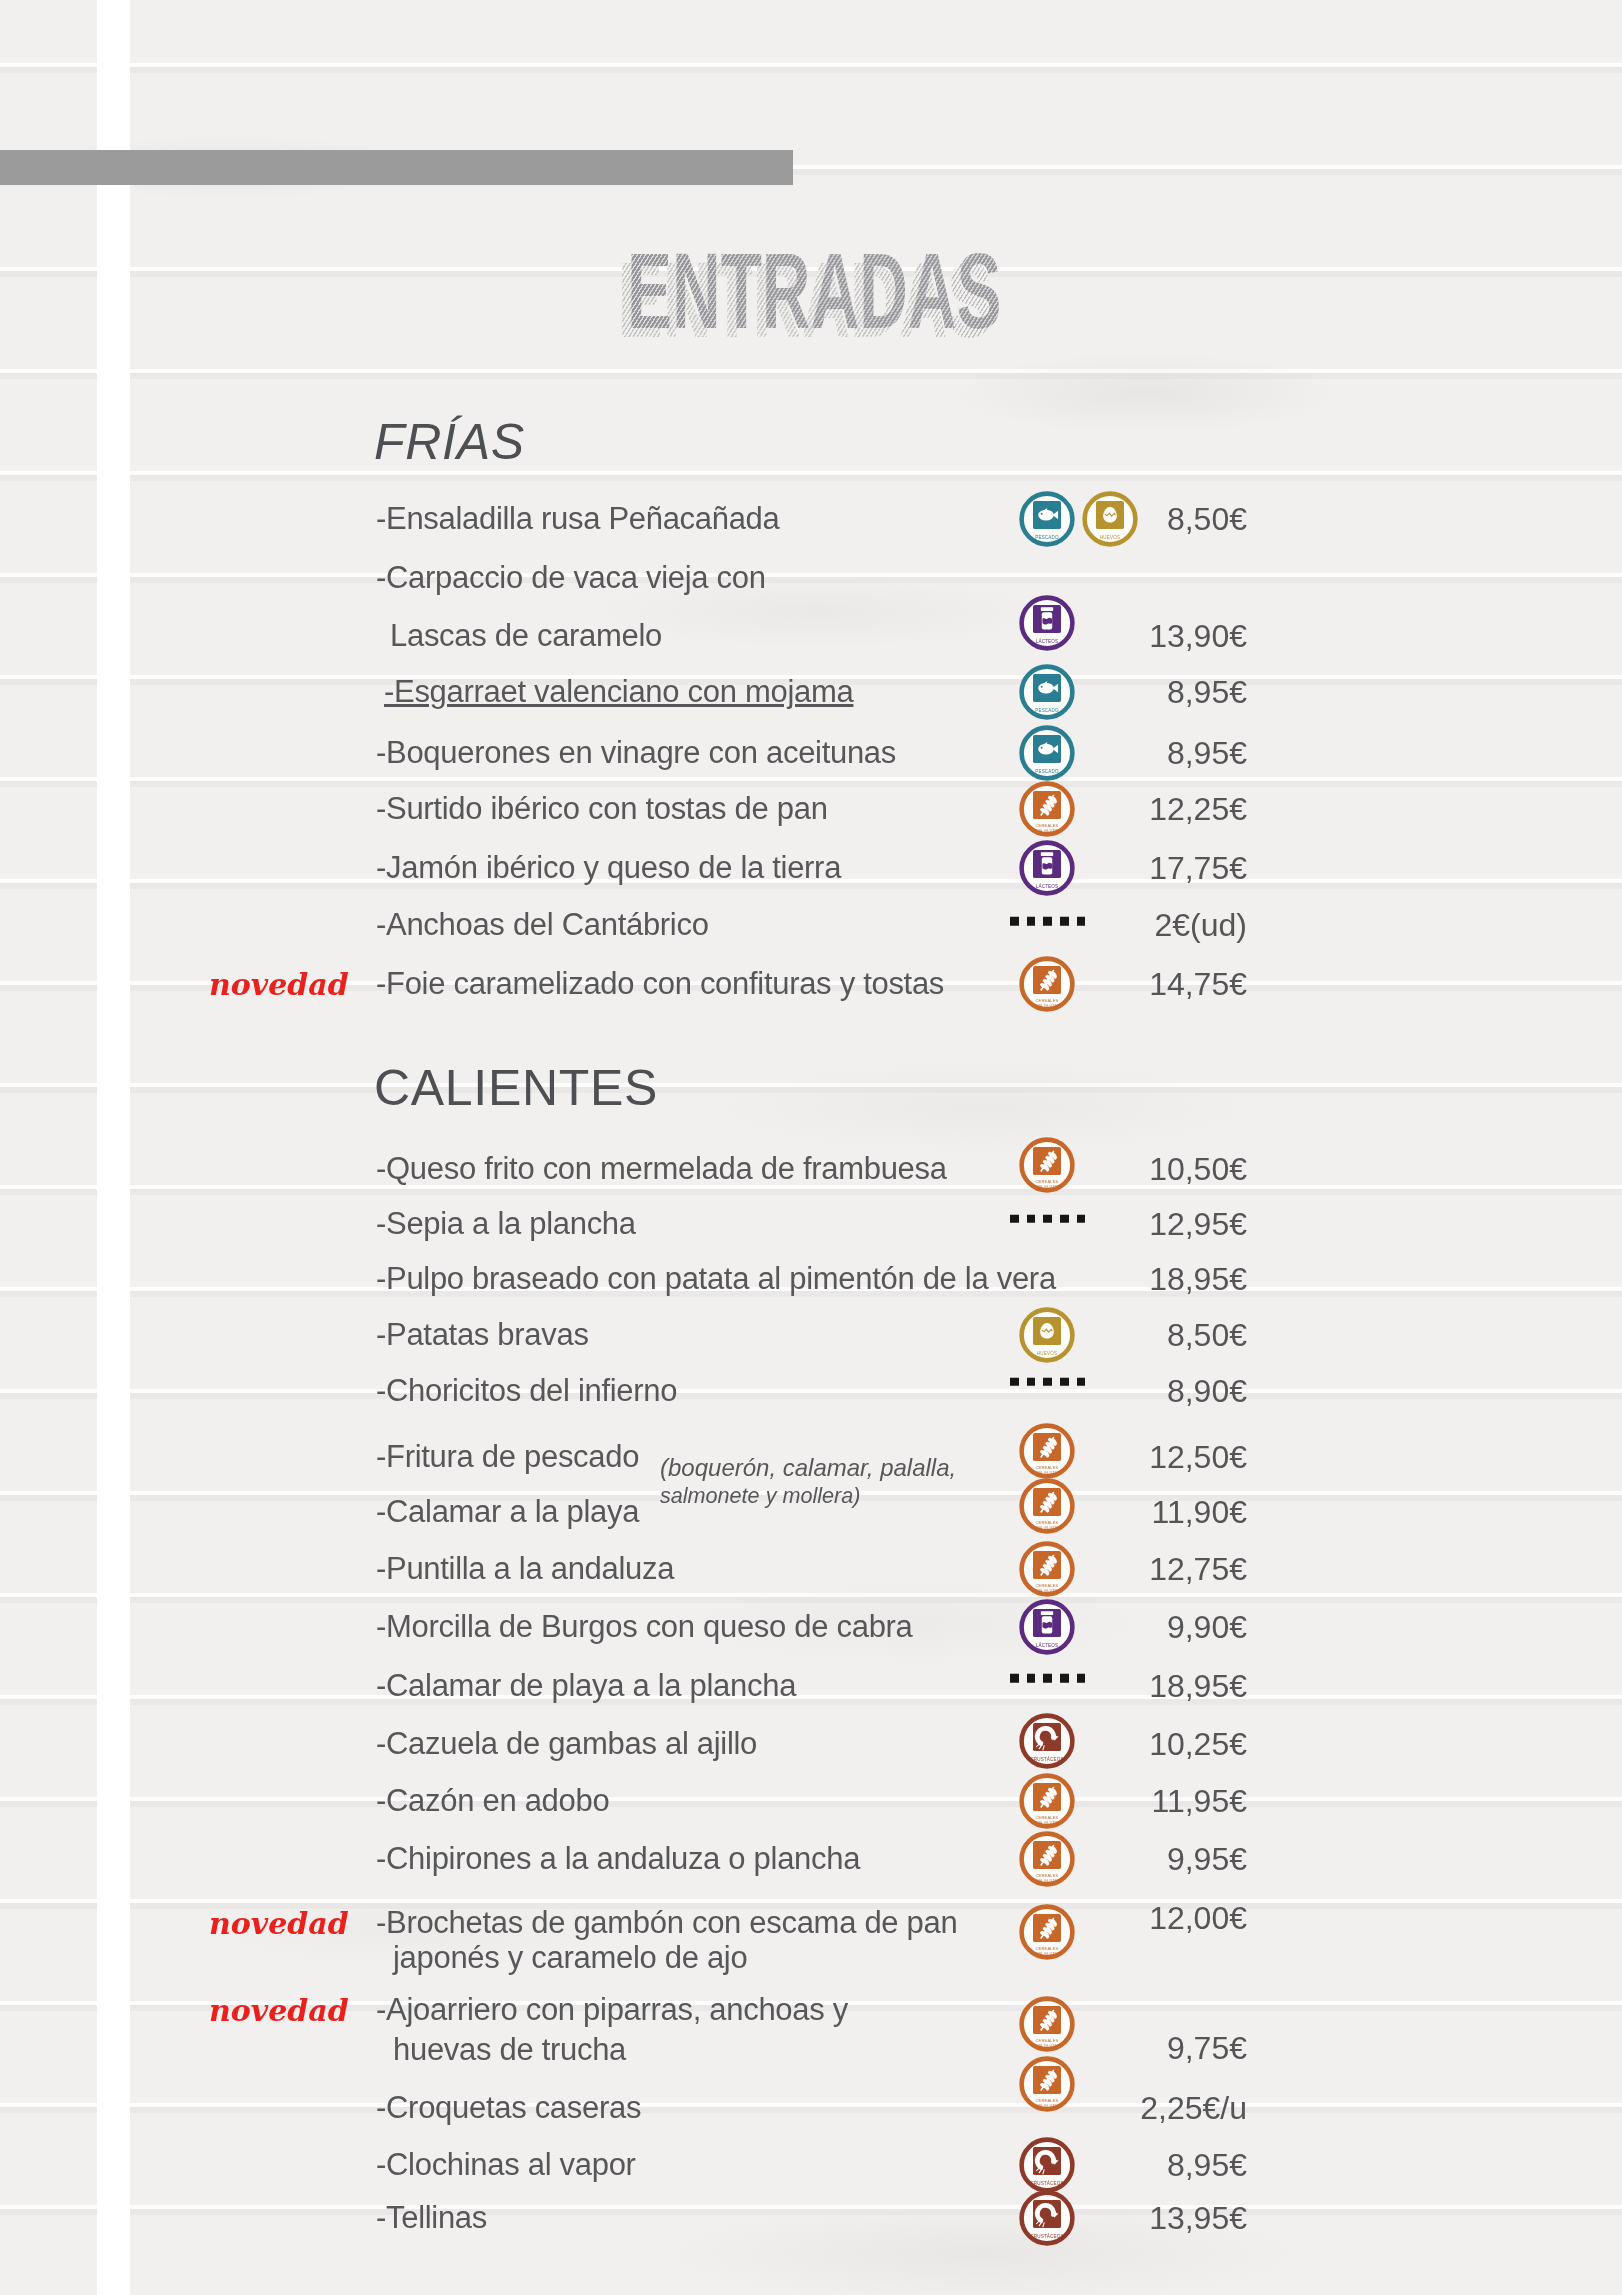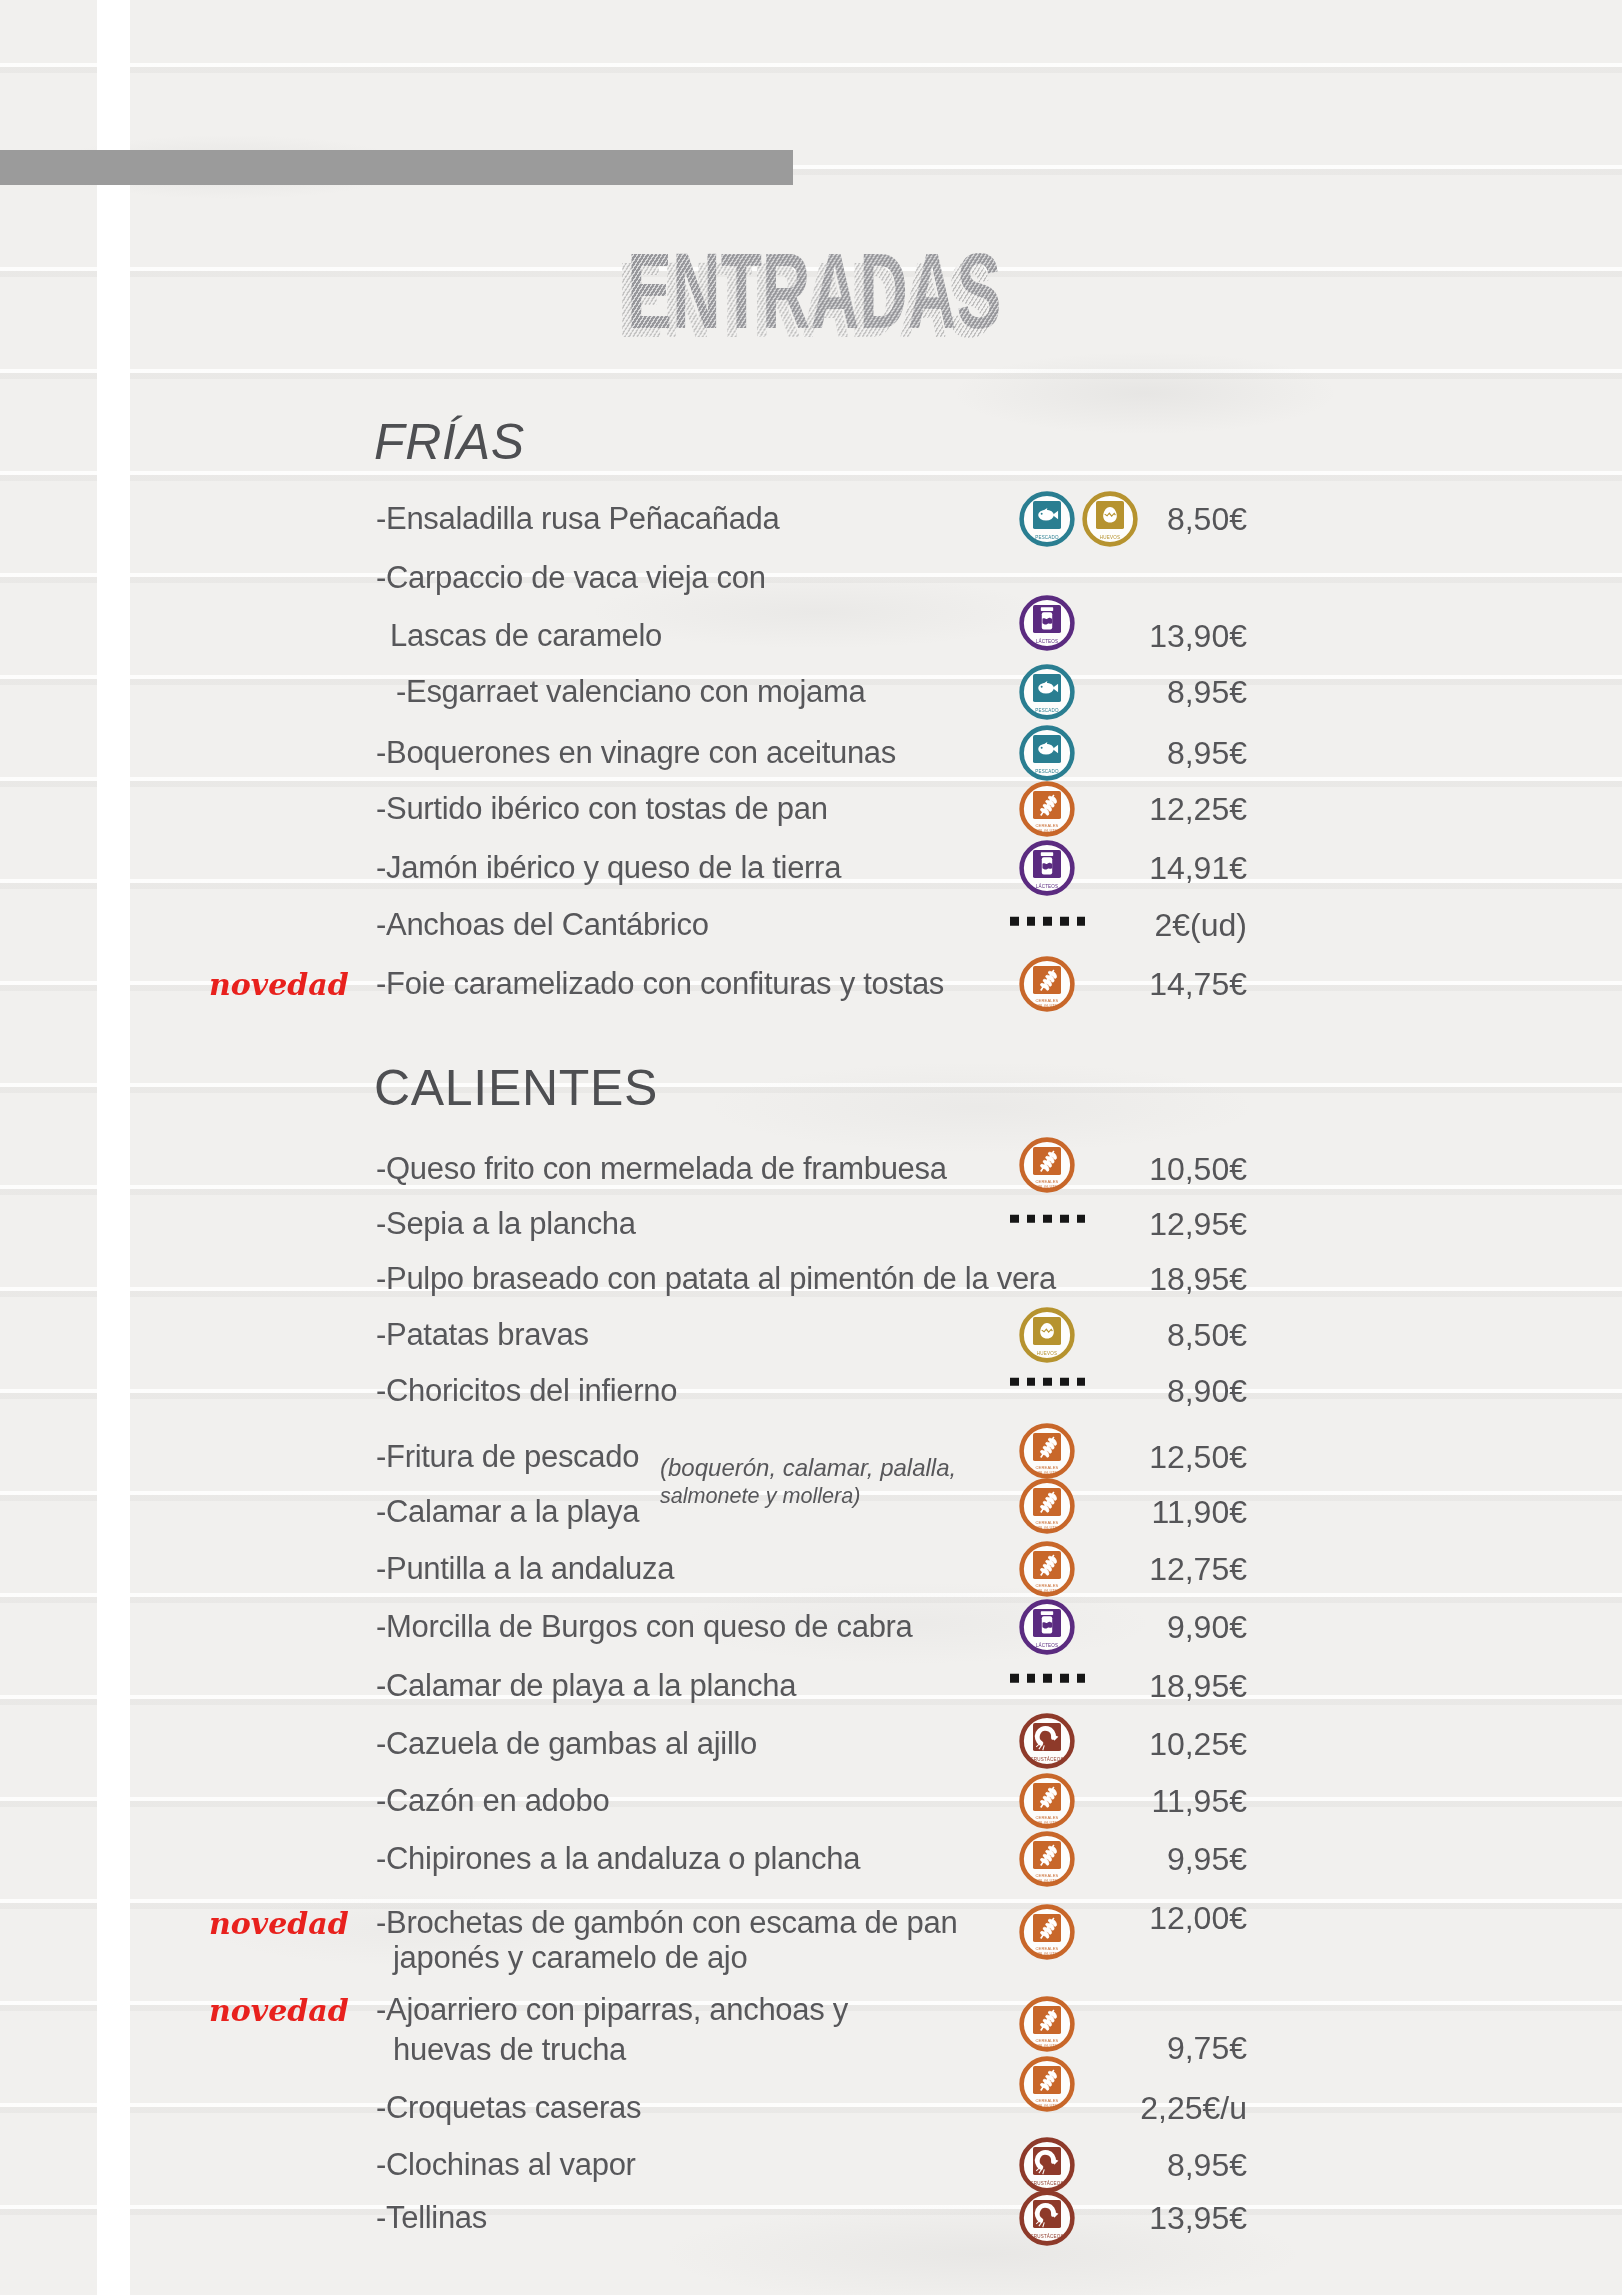--- a/index.html
+++ b/index.html
@@ -112,21 +112,21 @@
             <rect x="21.5" y="15.5" width="43" height="43" rx="3" fill="#5b2b80"></rect>
             <rect x="33.5" y="19" width="19" height="5.5" rx="1" fill="#fff"></rect>
             <rect x="35" y="26.5" width="16" height="26.5" rx="3" fill="#fff"></rect>
             <path d="M36 36.5c3-2.5 5 2 8-.5 3-2.5 4.5-.5 7 .5v7c-3 2-4.5-1-7.5 1s-4.5.5-7.5-1z" fill="#5b2b80"></path>
             <text x="43" y="73.5" font-size="7" fill="#5b2b80" text-anchor="middle" font-family="Liberation Sans, sans-serif" letter-spacing="0.3">LÁCTEOS</text>
           </svg>
         </span>
         <span class="price" style="top: 0px;">13,90€</span>
       </div>
       <div class="row" style="top: 692px;">
-        <span class="label" style="left: 396px;">-Esgarraet valenciano con mojama</span>
+        <span class="label" style="left: 384px; text-decoration: underline;">-Esgarraet valenciano con mojama</span>
         <span class="icon" style="left: 1019px; top: 0px;">
           <svg viewBox="0 0 86 86" width="56" height="56" aria-hidden="true">
             <circle cx="43" cy="43" r="39" fill="#fdfdfc" stroke="#2a7e91" stroke-width="7"></circle>
             <rect x="21.5" y="15.5" width="43" height="43" rx="3" fill="#2a7e91"></rect>
             <ellipse cx="41.5" cy="37" rx="12" ry="8.3" fill="#fff"></ellipse>
             <polygon points="51.5,37 60,30.5 60,43.5" fill="#fff"></polygon>
             <polygon points="37,30.5 43.5,26 42.5,31 " fill="#fff"></polygon>
             <circle cx="34.8" cy="34.8" r="1.5" fill="#2a7e91"></circle>
             <text x="43" y="73.5" font-size="7" fill="#2a7e91" text-anchor="middle" font-family="Liberation Sans, sans-serif" letter-spacing="0.3">PESCADO</text>
           </svg>
@@ -176,21 +176,21 @@
         <span class="icon" style="left: 1019px; top: 0px;">
           <svg viewBox="0 0 86 86" width="56" height="56" aria-hidden="true">
             <circle cx="43" cy="43" r="39" fill="#fdfdfc" stroke="#5b2b80" stroke-width="7"></circle>
             <rect x="21.5" y="15.5" width="43" height="43" rx="3" fill="#5b2b80"></rect>
             <rect x="33.5" y="19" width="19" height="5.5" rx="1" fill="#fff"></rect>
             <rect x="35" y="26.5" width="16" height="26.5" rx="3" fill="#fff"></rect>
             <path d="M36 36.5c3-2.5 5 2 8-.5 3-2.5 4.5-.5 7 .5v7c-3 2-4.5-1-7.5 1s-4.5.5-7.5-1z" fill="#5b2b80"></path>
             <text x="43" y="73.5" font-size="7" fill="#5b2b80" text-anchor="middle" font-family="Liberation Sans, sans-serif" letter-spacing="0.3">LÁCTEOS</text>
           </svg>
         </span>
-        <span class="price" style="top: 0px;">14,91€</span>
+        <span class="price" style="top: 0px;">17,75€</span>
       </div>
       <div class="row" style="top: 925px;">
         <span class="label" style="left: 376px;">-Anchoas del Cantábrico</span>
         <div class="dots" style="top: -3.9px;">
           <i></i>
           <i></i>
           <i></i>
           <i></i>
           <i></i>
         </div>

